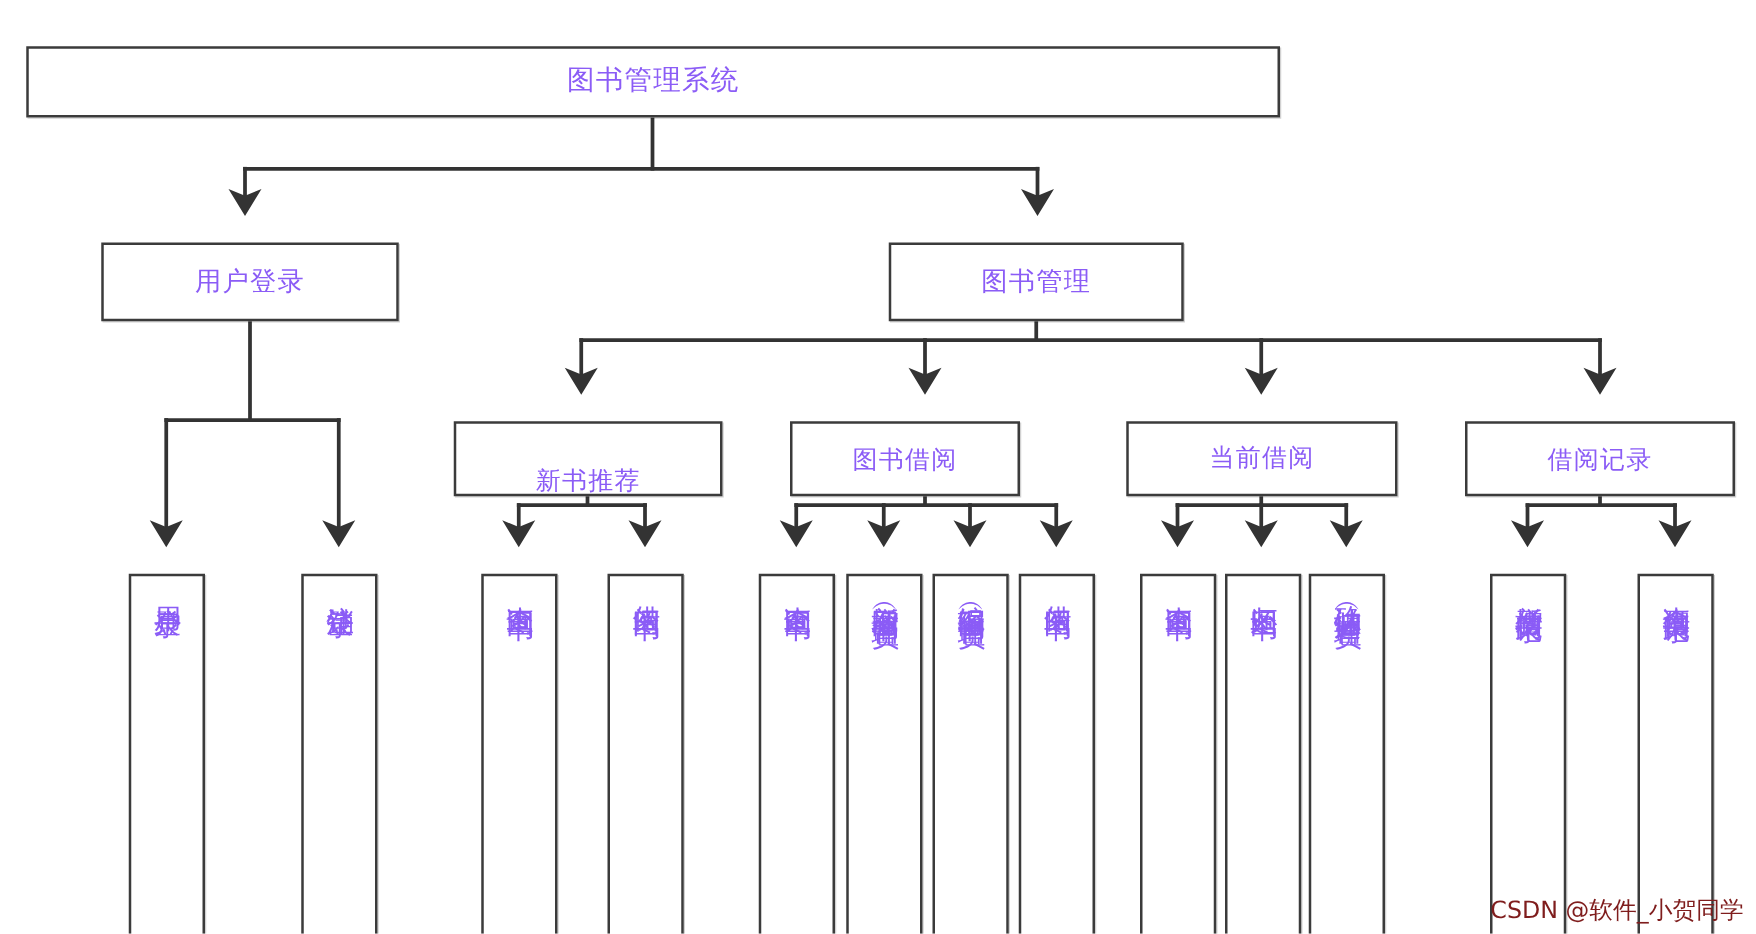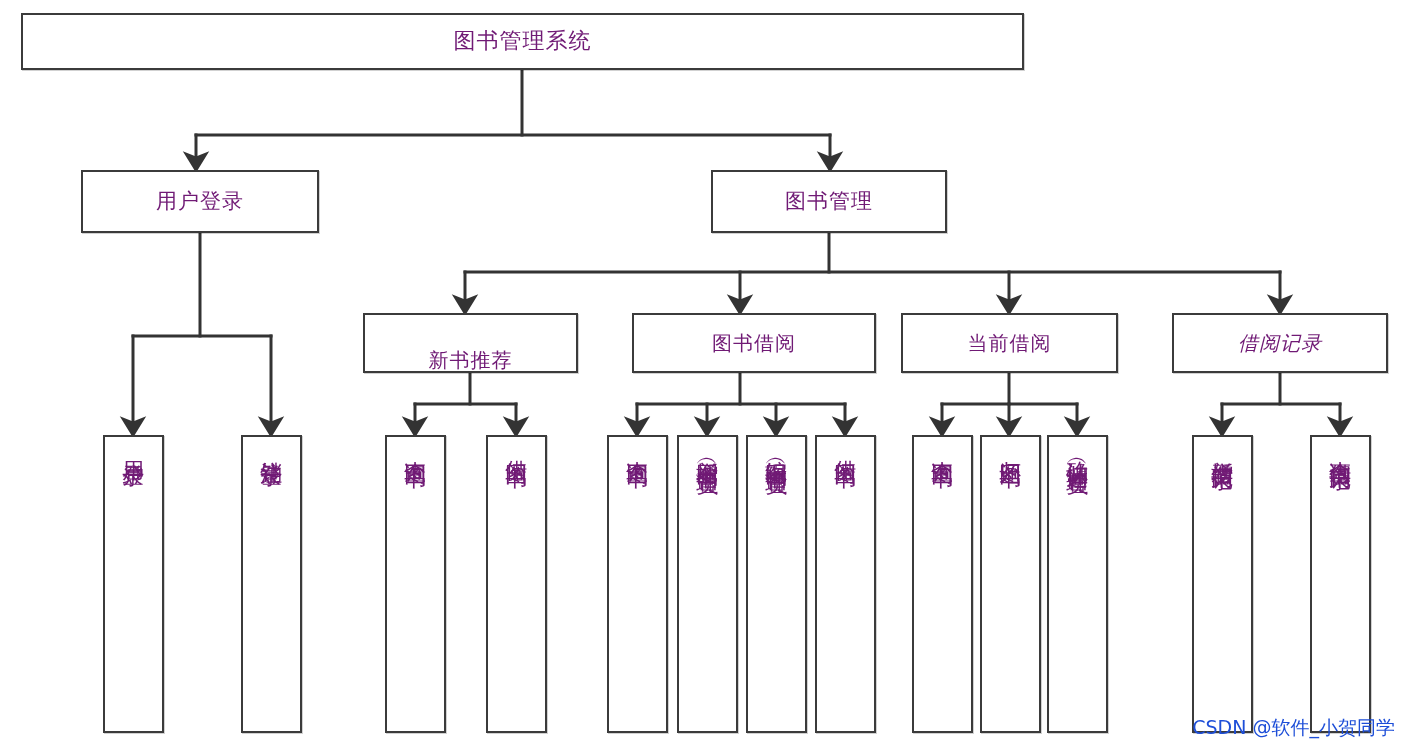--- a/index.html
+++ b/index.html
@@ -25,22 +25,23 @@
     pointer-events: none;
   }
   .node {
     position: absolute;
     box-sizing: border-box;
     background: #ffffff;
     border: 2px solid #3b3b3b;
     display: flex;
     align-items: center;
     justify-content: center;
-    color: #701a75;
+    color: #8b5cf6;
     box-shadow: 1px 1px 0 rgba(0,0,0,0.18);
+    margin-top: 24px;
   }
   .node .label {
     display: block;
     text-align: center;
     line-height: 1.12;
     letter-spacing: 1px;
   }
   .node.root .label { font-size: 22px; }
   .node.level1 .label { font-size: 21px; }
   .node.level2 .label { font-size: 20px; }
@@ -55,21 +56,21 @@
     font-size: 22px;
     line-height: 1.16;
     letter-spacing: 2px;
     white-space: pre;
   }
   #watermark {
     position: absolute;
     right: 10px;
     bottom: 6px;
     font-size: 19px;
-    color: #1d4ed8;
+    color: #7f1d1d;
     font-family: "DejaVu Sans", "Liberation Sans", sans-serif;
     white-space: nowrap;
     user-select: none;
   }
 </style>
 </head>
 <body>
 
 <div id="canvas">
 
@@ -132,29 +133,29 @@
   </div>
 
   <div class="node level1" style="left:711px; top:170px; width:236px; height:63px;">
     <span class="label">图书管理</span>
   </div>
 
   <div class="node level2" style="left:363px; top:313px; width:215px; height:60px;align-items:flex-end;">
     <span class="label">新书推荐</span>
   </div>
 
-  <div class="node level2" style="left:632px; top:313px; width:244px; height:60px;">
+  <div class="node level2" style="left:632px; top:313px; width:184px; height:60px;">
     <span class="label">图书借阅</span>
   </div>
 
   <div class="node level2" style="left:901px; top:313px; width:217px; height:60px;font-family:Liberation Serif, serif;">
     <span class="label">当前借阅</span>
   </div>
 
-  <div class="node level2" style="left:1172px; top:313px; width:216px; height:60px;font-style:italic;">
+  <div class="node level2" style="left:1172px; top:313px; width:216px; height:60px;">
     <span class="label">借阅记录</span>
   </div>
 
   <div class="node leaf" style="left:103px; top:435px; width:61px; height:298px;">
     <span class="label">用户登录</span>
   </div>
 
   <div class="node leaf" style="left:241px; top:435px; width:61px; height:298px;">
     <span class="label">注销登录</span>
   </div>

